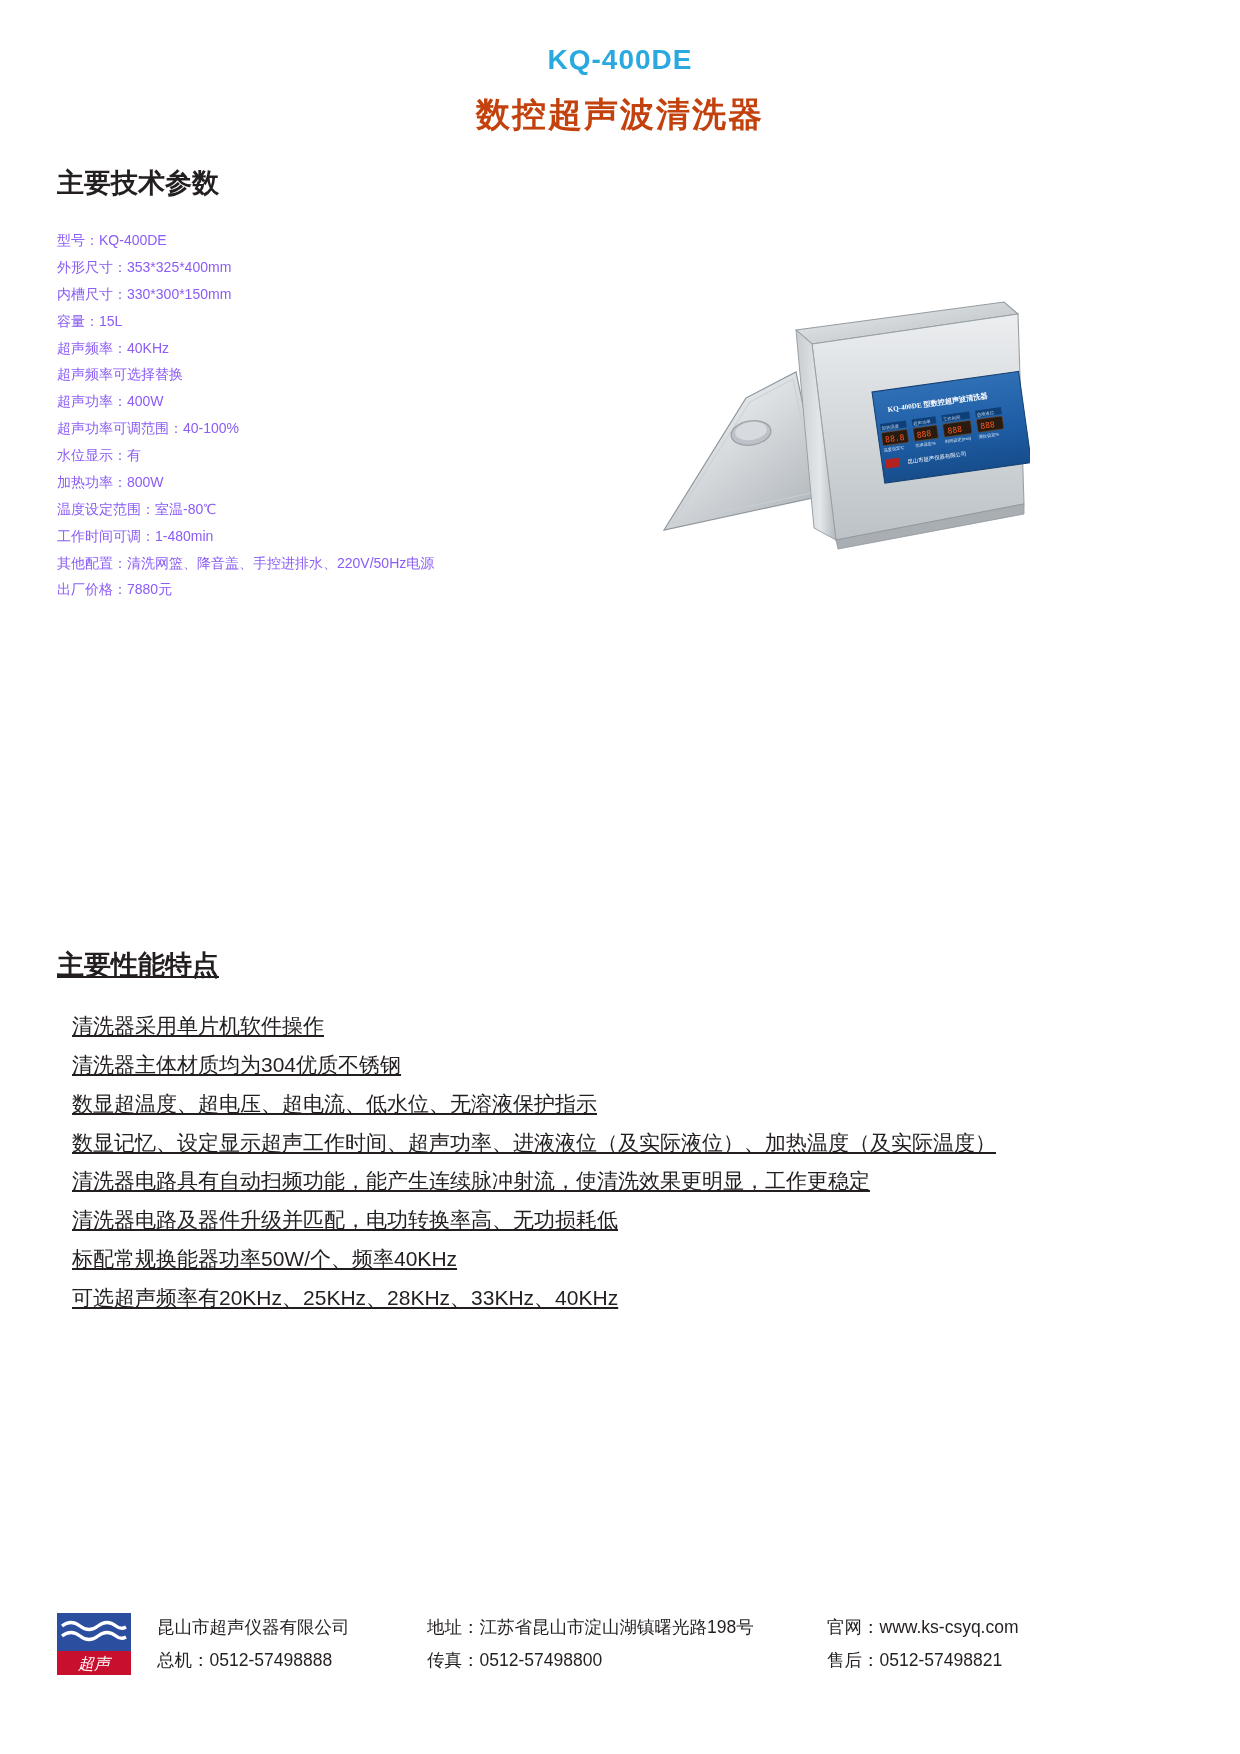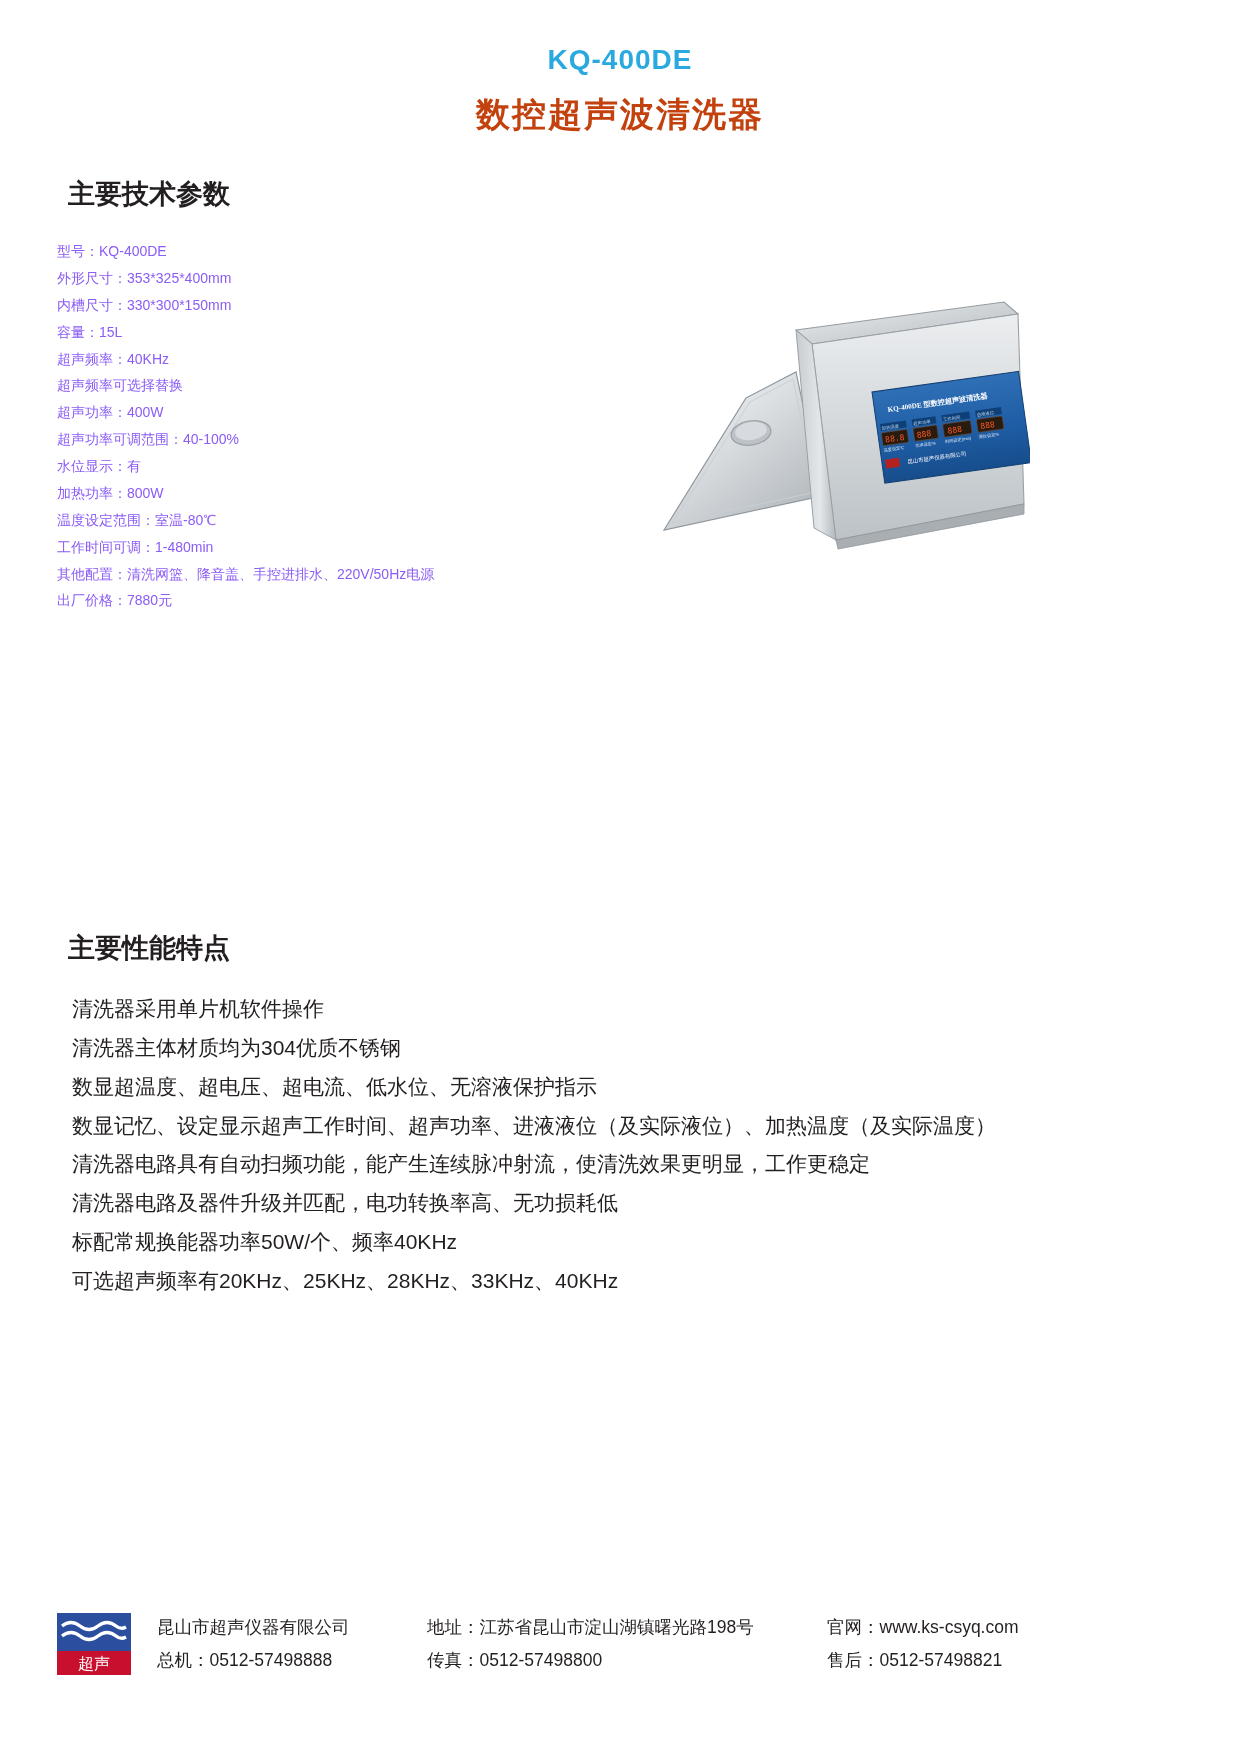--- a/index.html
+++ b/index.html
@@ -40,21 +40,21 @@
     letter-spacing: 2px;
     padding-top: 16px;
     line-height: 1.25;
   }
 
   
   .section-heading {
     font-size: 27px;
     font-weight: bold;
     color: #231f20;
-    margin: 11px;
+    margin: 0;
   }
 
   
   .spec-block {
     position: absolute;
     left: 57px;
     top: 165px;
     width: 620px;
   }
   .spec-list {
@@ -75,22 +75,23 @@
     left: 600px;
     top: 252px;
     width: 430px;
     height: 330px;
   }
 
   
   .features-block {
     position: absolute;
     left: 57px;
-    top: 919px;
+    top: 947px;
     width: 1130px;
+    text-decoration: underline;
   }
   .features-list {
     margin: 24px 0 0 15px;
     padding: 0;
     list-style: none;
   }
   .features-list li {
     font-size: 21px;
     line-height: 1.85;
     color: #231f20;
@@ -106,20 +107,21 @@
     padding-left: 57px;
     box-sizing: border-box;
     display: flex;
     align-items: center;
   }
   .footer-logo {
     width: 74px;
     height: 62px;
     flex: 0 0 auto;
     margin-right: 26px;
+    font-style: italic;
   }
   .footer-col {
     font-size: 17.5px;
     line-height: 1.85;
     color: #231f20;
     white-space: nowrap;
   }
   .footer-col.c1 { width: 270px; }
   .footer-col.c2 { width: 400px; }
   .footer-col.c3 { width: 280px; }

